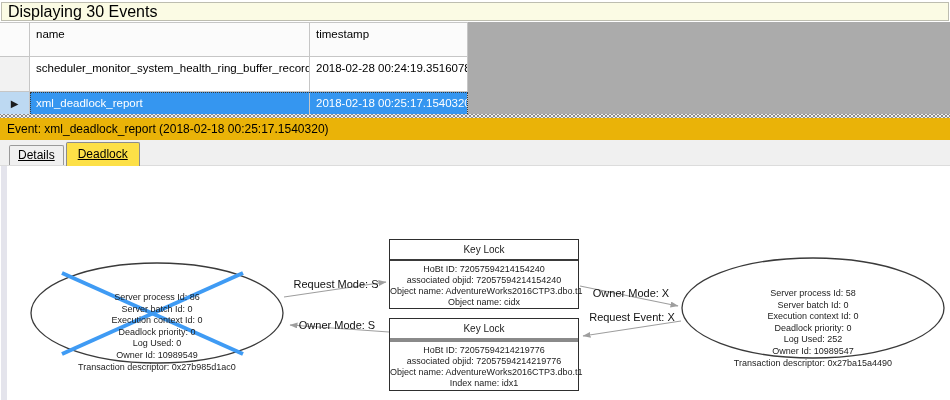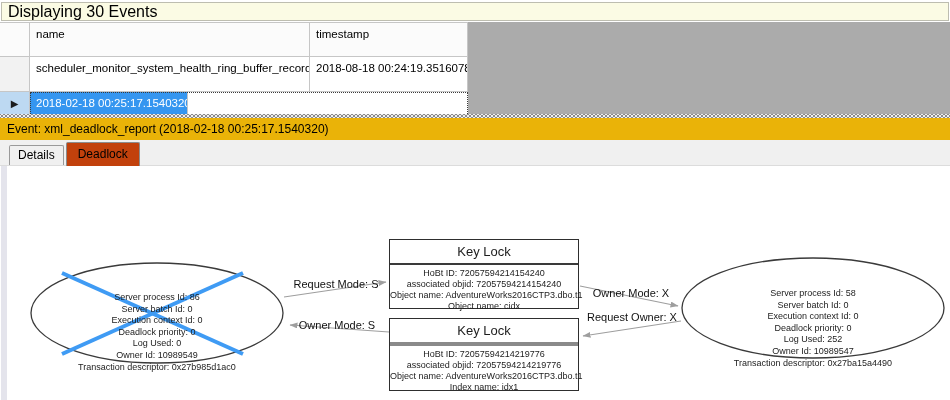--- a/index.html
+++ b/index.html
@@ -48,29 +48,29 @@
 
   
   .event-bar {
     position:absolute; top:118px; left:0; right:0; height:22px; background:#eab308;
     font-size:12px; line-height:22px; padding-left:7px; color:#000;
   }
 
   
   .tabstrip {
     position:absolute; top:140px; left:0; right:0; height:25px; background:#f0f0f0;
-    display:flex; align-items:flex-end; padding-left:9px;
+    display:flex; align-items:flex-end; padding-left:9px;text-decoration:underline;
   }
   .tab {
     font-size:12px; color:#000; background:#f0f0f0;
     border:1px solid #9a9a9a; border-bottom:none; border-radius:2px 2px 0 0;
     padding:2px 8px 3px; height:20px; cursor:default; position:relative; z-index:1;
   }
   .tab.active {
-    background:#c2410c; height:24px; padding:4px 11px 3px; margin-left:2px;
+    background:#fde047; height:24px; padding:4px 11px 3px; margin-left:2px;
     margin-bottom:-1px; z-index:3; border-color:#8c8c8c;
   }
 
   
   .graph-area {
     position:absolute; top:165px; left:0; right:0; bottom:0; background:#fff;
     border-top:1px solid #dcdcdc; overflow:hidden;
   }
   .left-strip { position:absolute; left:1px; top:0; bottom:0; width:6px; background:#e4e4ec; }
   .graph-svg { position:absolute; left:0; top:0; }
@@ -81,21 +81,21 @@
   }
   .process-text.left  { left:37px;  top:105px; width:240px; }
   .process-text.right { left:683px; top:101px; width:260px; }
 
   .resource-box {
     position:absolute; left:389px; width:190px; background:#fff;
     border:1px solid #2e2e2e; text-align:center;
   }
   .resource-box.top    { top:73px;  height:70px; }
   .resource-box.bottom { top:152px; height:73px; }
-  .resource-title { font-size:13px; color:#1c1c1c; padding:4px 0 4px; }
+  .resource-title { font-size:10px; color:#1c1c1c; padding:4px 0 4px; }
   .resource-box.top    .resource-title { border-bottom:2px solid #3a3a3a; }
   .resource-box.bottom .resource-title { border-bottom:4px solid #8a8a8a; }
   .resource-lines { font-size:9px; line-height:11px; padding-top:3px; color:#1c1c1c; white-space:nowrap; }
 
   .edge-label {
     position:absolute; font-size:11px; color:#111; white-space:nowrap;
     transform:translateX(-50%); pointer-events:none;
   }
   .edge-label.l1 { left:336px; top:112px; }
   .edge-label.l2 { left:337px; top:153px; }
@@ -115,27 +115,28 @@
     <div class="grid-table">
       <div class="grid-row header">
         <div class="cell selector"></div>
         <div class="cell col-name">name</div>
         <div class="cell col-ts">timestamp</div>
       </div>
 
       <div class="grid-row">
         <div class="cell selector"></div>
         <div class="cell col-name">scheduler_monitor_system_health_ring_buffer_recorded</div>
-        <div class="cell col-ts">2018-08-18 00:24:19.3516078</div>
+        <div class="cell col-ts">2018-02-28 00:24:19.3516078</div>
       </div>
 
       <div class="grid-row selected">
         <div class="cell selector">
           <span class="row-marker">▶</span>
         </div>
+        <div class="cell col-name">xml_deadlock_report</div>
         <div class="cell col-ts">2018-02-18 00:25:17.1540320</div>
       </div>
 
       <div class="grid-row">
         <div class="cell selector"></div>
         <div class="cell col-name">scheduler_monitor_system_health_ring_buffer_recorded</div>
         <div class="cell col-ts">2018-02-18 00:25:19.5276859</div>
       </div>
     </div>
   </div>
@@ -209,16 +210,16 @@
         <div>HoBt ID: 72057594214219776</div>
         <div>associated objid: 72057594214219776</div>
         <div>Object name: AdventureWorks2016CTP3.dbo.t1</div>
         <div>Index name: idx1</div>
       </div>
     </div>
 
     <span class="edge-label l1">Request Mode: S</span>
     <span class="edge-label l2">Owner Mode: S</span>
     <span class="edge-label l3">Owner Mode: X</span>
-    <span class="edge-label l4">Request Owner: X</span>
+    <span class="edge-label l4">Request Event: X</span>
   </div>
 
 </div>
 
 </body></html>

